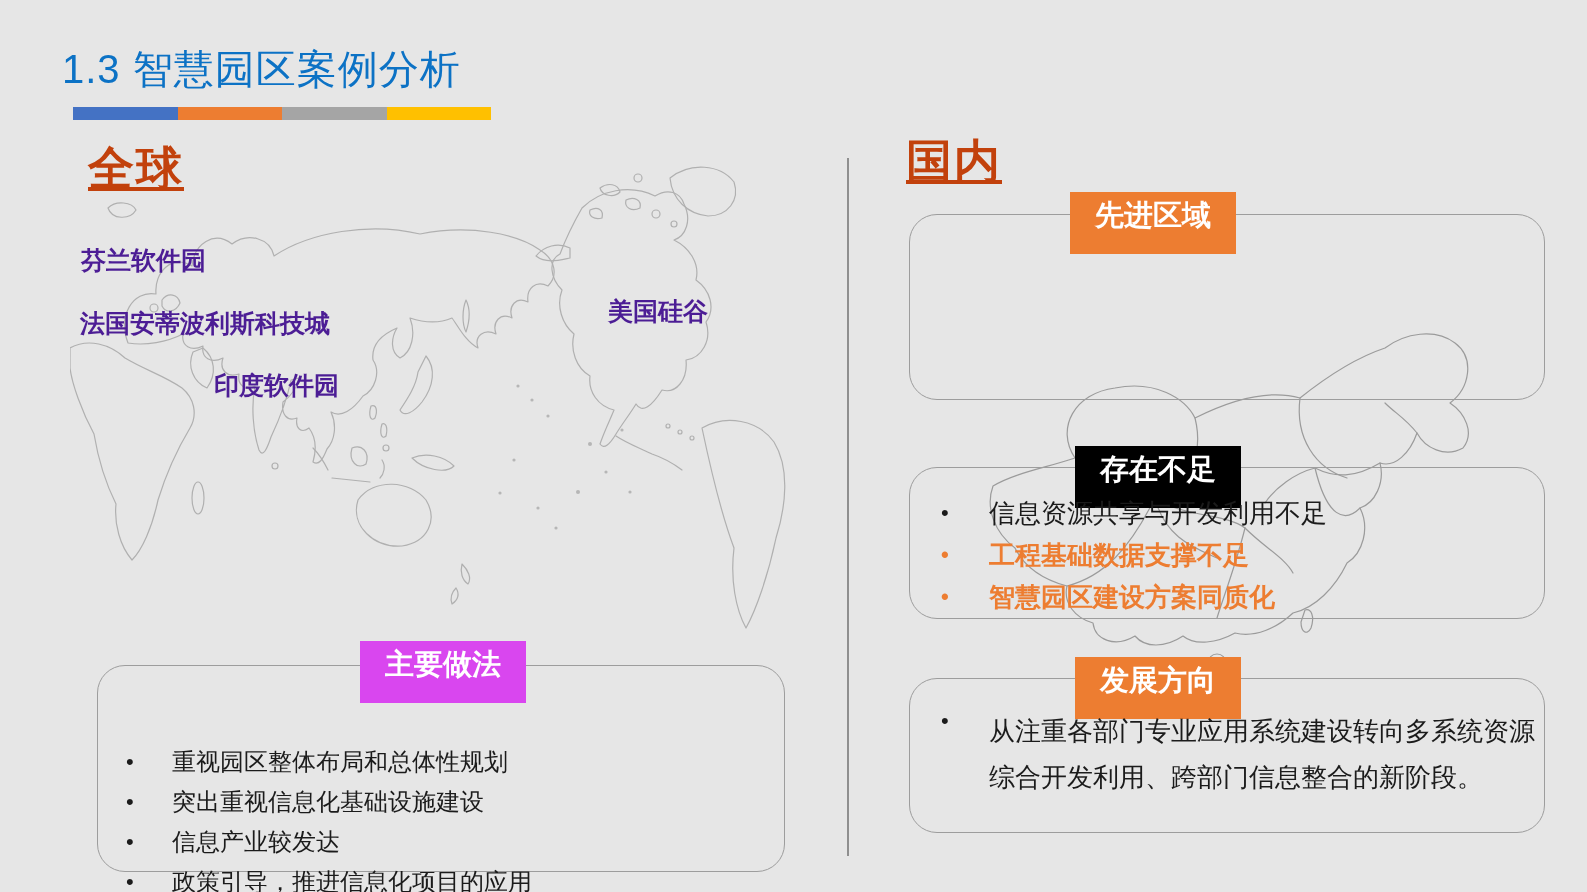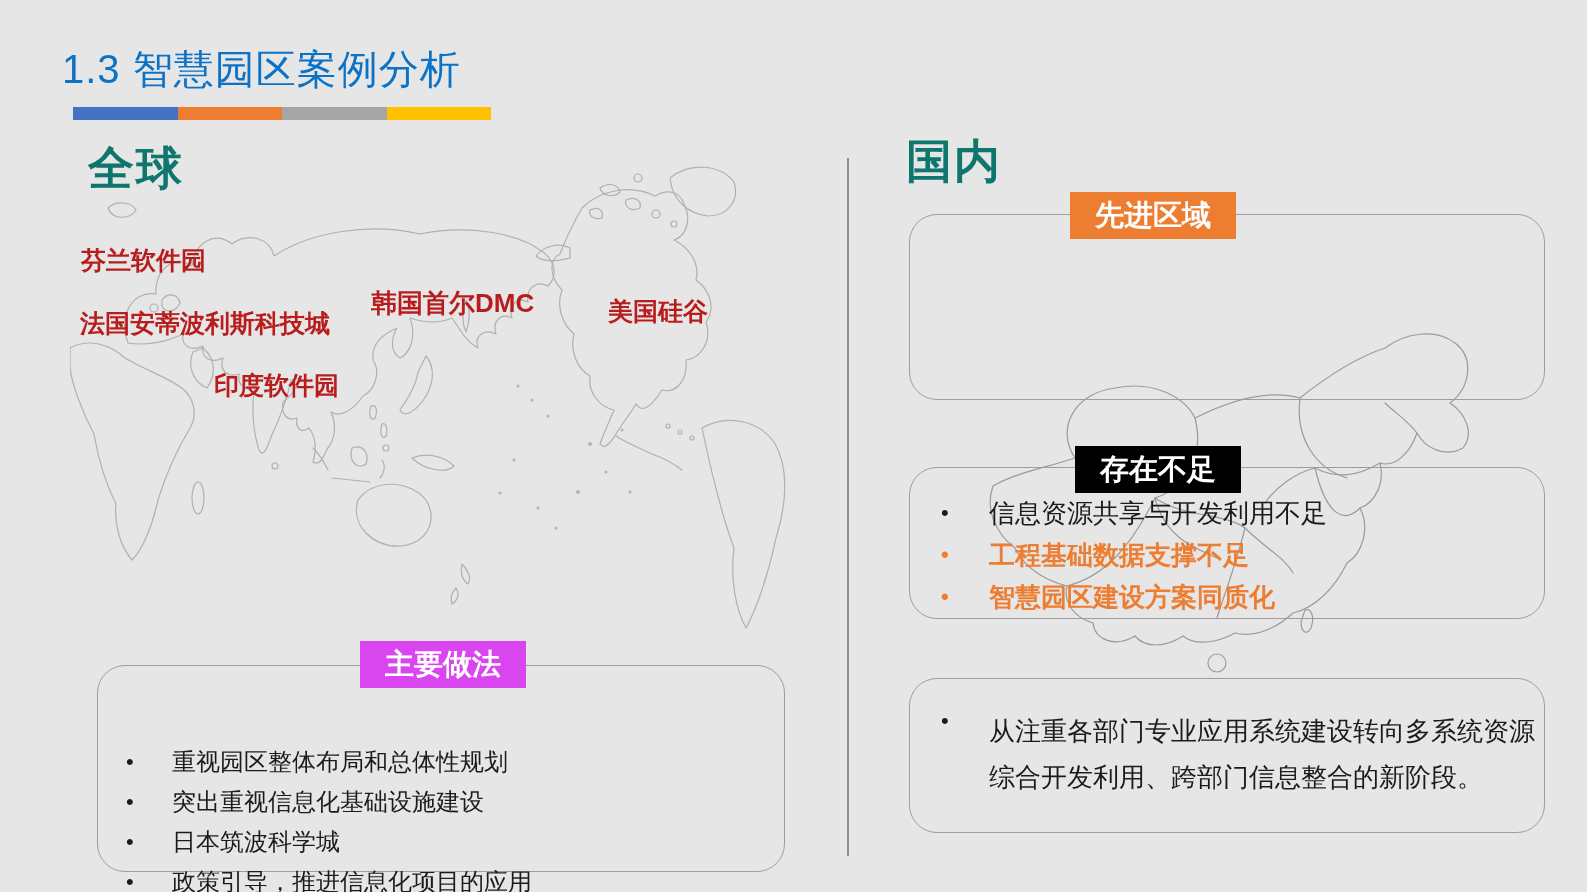--- a/index.html
+++ b/index.html
@@ -22,55 +22,55 @@
     white-space:nowrap;
   }
   .accent-bar{
     left:73px;top:107px;width:418px;height:13px;
     display:flex;
   }
   .accent-bar span{flex:1 1 0;}
 
   
   .section-heading{
-    font-size:46px;font-weight:700;color:#0f766e;
-    white-space:nowrap;letter-spacing:2px;
+    font-size:46px;font-weight:700;color:#c2410c;
+    white-space:nowrap;letter-spacing:2px;text-decoration:underline;
   }
   .heading-global{left:88px;top:138px;}
   .heading-domestic{left:906px;top:131px;}
 
   
   .map-svg{pointer-events:none;}
   .map-svg path,.map-svg circle,.map-svg ellipse{
     fill:none;stroke:#b0b0b0;stroke-width:1.2;
     stroke-linejoin:round;stroke-linecap:round;
   }
   .china path,.china circle{stroke:#9b9b9b;}
   .pac-dot{fill:#b6b6b6 !important;stroke:none !important;}
 
   
   .map-label{
-    font-size:25px;font-weight:600;color:#b91c1c;
+    font-size:25px;font-weight:600;color:#4c1d95;
     white-space:nowrap;
   }
 
   
   .divider{
     left:847px;top:158px;width:2px;height:698px;
     background:#8f8f8f;
   }
 
   
   .card{
     border:1.4px solid #9d9d9d;
     border-radius:28px;
     background:transparent;
   }
   .badge{
-    height:47px;line-height:47px;
+    height:62px;line-height:47px;
     padding:0 25px;
     font-size:29px;font-weight:700;color:#ffffff;
     white-space:nowrap;
   }
 
   
   .bullet-row{display:flex;align-items:flex-start;}
   .bullet-row::before{
     content:"\2022";
     flex:0 0 48px;
@@ -163,37 +163,36 @@
     <path d="M405,190 C390,205 372,200 360,150"></path>
     <path d="M462,115 C450,100 440,95 430,85"></path>
     <path d="M200,180 C210,220 240,230 262,240"></path>
   </svg>
 
   <div class="abs section-heading heading-global">全球</div>
   <div class="abs section-heading heading-domestic">国内</div>
 
   <div class="abs map-label" style="left:81px;top:244px;">芬兰软件园</div>
   <div class="abs map-label" style="left:80px;top:307px;">法国安蒂波利斯科技城</div>
-  <div class="abs map-label" style="left:371px;top:286px;font-size:26px;">韩国首尔DMC</div>
   <div class="abs map-label" style="left:608px;top:295px;">美国硅谷</div>
   <div class="abs map-label" style="left:214px;top:369px;">印度软件园</div>
 
   <div class="abs divider"></div>
 
   <div class="abs card" style="left:97px;top:665px;width:686px;height:205px;"></div>
   <div class="abs badge" style="left: 360px; top: 641px; background: #d946ef;">主要做法</div>
   <div class="abs left-bullets" style="left:120px;top:698px;width:620px;margin-top:44px;">
     <div class="bullet-row">
         <span>重视园区整体布局和总体性规划</span>
       </div>
     <div class="bullet-row">
         <span>突出重视信息化基础设施建设</span>
       </div>
     <div class="bullet-row">
-        <span>日本筑波科学城</span>
+        <span>信息产业较发达</span>
       </div>
     <div class="bullet-row">
         <span>政策引导，推进信息化项目的应用</span>
       </div>
   </div>
 
   <div class="abs card" style="left:909px;top:214px;width:634px;height:184px;"></div>
   <div class="abs badge" style="left: 1070px; top: 192px; background: rgb(237, 125, 49);">先进区域</div>
 
   <div class="abs card" style="left:909px;top:467px;width:634px;height:150px;"></div>
@@ -204,17 +203,18 @@
       </div>
     <div class="bullet-row em">
         <span>工程基础数据支撑不足</span>
       </div>
     <div class="bullet-row em">
         <span>智慧园区建设方案同质化</span>
       </div>
   </div>
 
   <div class="abs card" style="left:909px;top:678px;width:634px;height:153px;"></div>
+  <div class="abs badge" style="left: 1075px; top: 657px; background: rgb(237, 125, 49);">发展方向</div>
   <div class="abs bullet-row" style="left:935px;top:708px;width:600px;">
     <span class="card-text" style="width:548px;">从注重各部门专业应用系统建设转向多系统资源综合开发利用、跨部门信息整合的新阶段。</span>
   </div>
 
 </div>
 
 </body></html>

